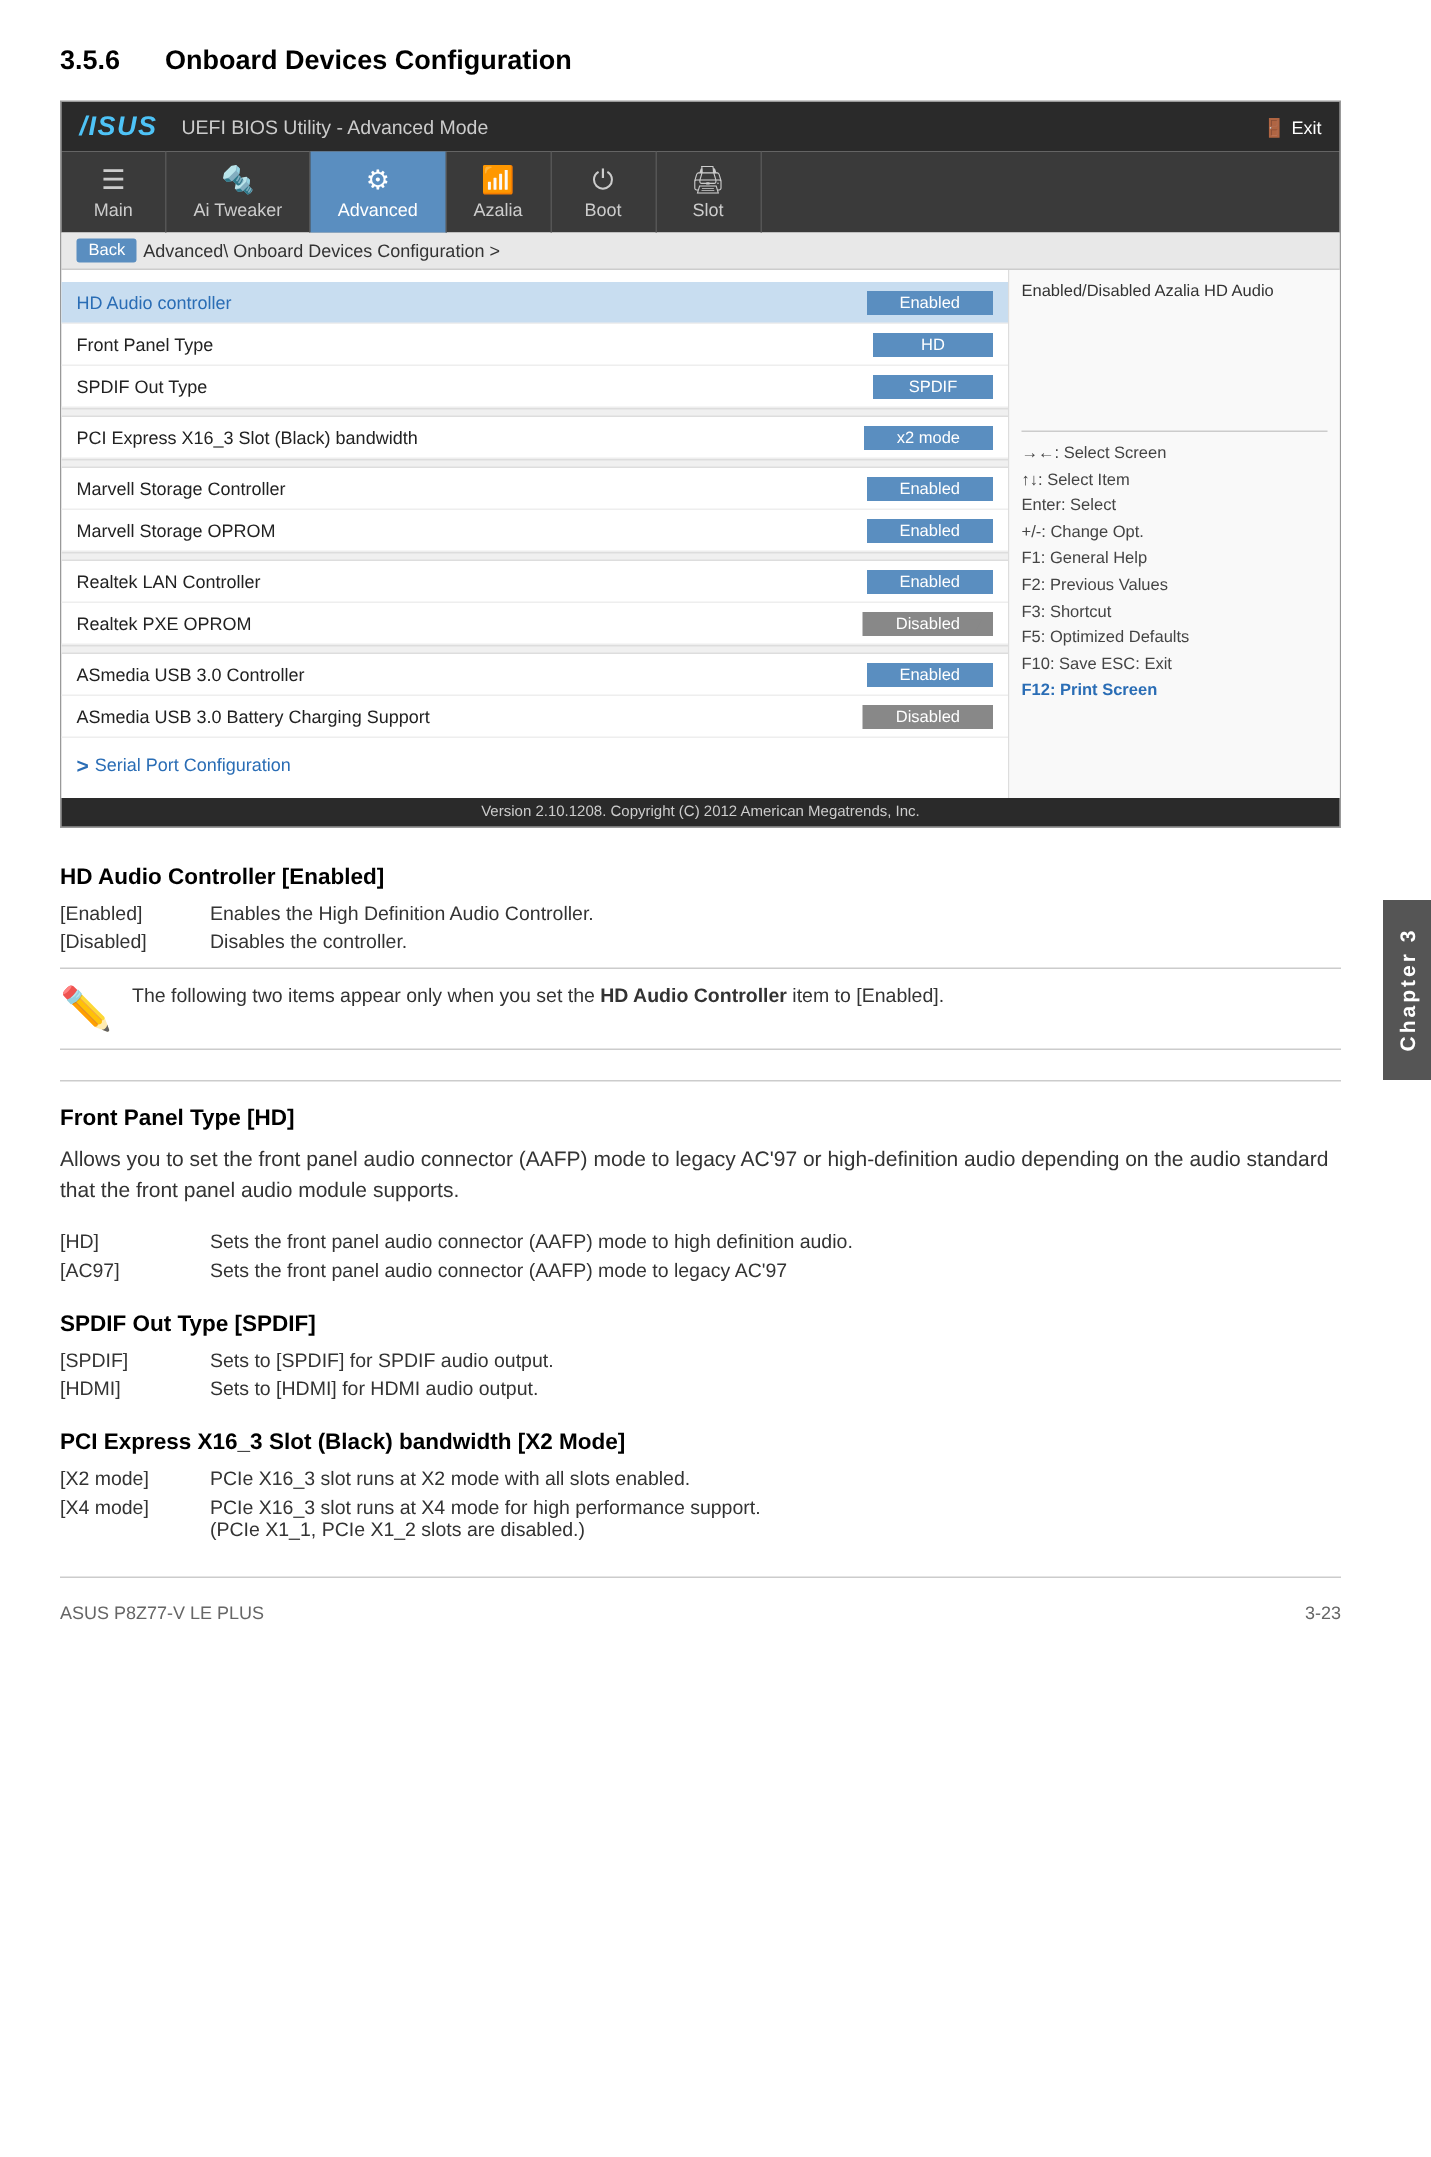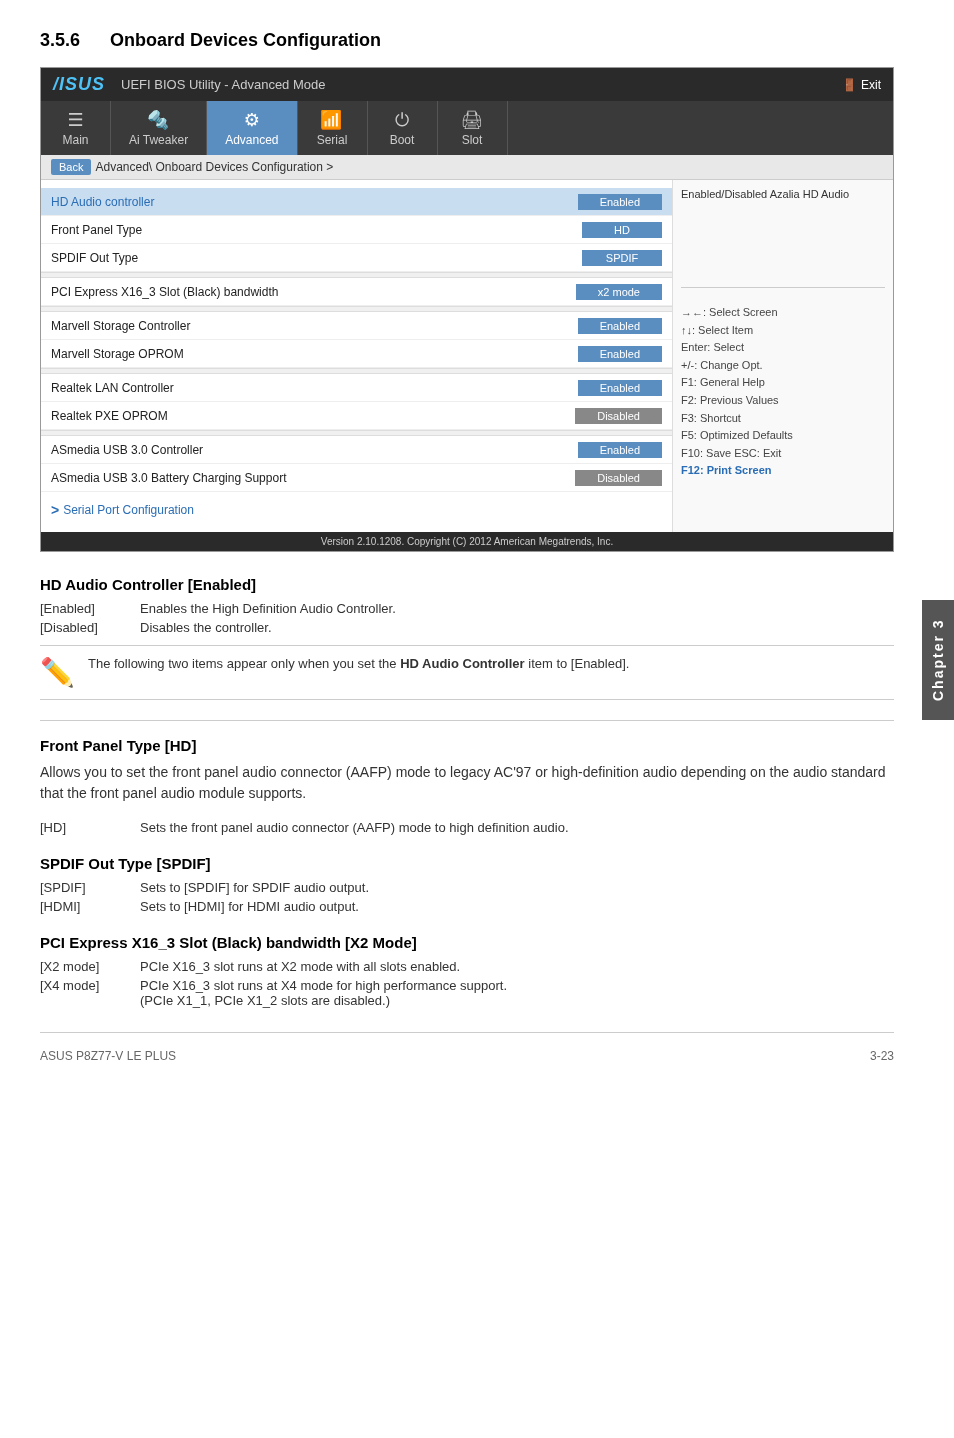--- a/index.html
+++ b/index.html
@@ -134,21 +134,21 @@
       padding: 8px;
       font-size: 11px;
       color: #333;
       background: #f9f9f9;
     }
 
     .bios-right-top {
       min-height: 100px;
       padding-bottom: 8px;
       border-bottom: 1px solid #ccc;
-      margin-bottom: 16px;
+      margin-bottom: 6px;
     }
 
     .bios-right-keys {
       font-size: 11px;
       color: #444;
       line-height: 1.6;
     }
 
     
     .bios-row {
@@ -338,21 +338,21 @@
       <div class="bios-nav-item">
         <div class="bios-nav-icon">🔩</div>
         <div>Ai Tweaker</div>
       </div>
       <div class="bios-nav-item active">
         <div class="bios-nav-icon">⚙</div>
         <div>Advanced</div>
       </div>
       <div class="bios-nav-item">
         <div class="bios-nav-icon">📶</div>
-        <div>Serial</div>
+        <div>Azalia</div>
       </div>
       <div class="bios-nav-item">
         <div class="bios-nav-icon">⏻</div>
         <div>Boot</div>
       </div>
       <div class="bios-nav-item">
         <div class="bios-nav-icon">🖨</div>
         <div>Slot</div>
       </div>
     </div>
@@ -483,20 +483,24 @@
 
   <div class="doc-section">
     <div class="doc-section-title">Front Panel Type [HD]</div>
     <div class="doc-para">
       Allows you to set the front panel audio connector (AAFP) mode to legacy AC'97 or high-definition audio depending on the audio standard that the front panel audio module supports.
     </div>
     <div class="doc-row">
       <div class="doc-key">[HD]</div>
       <div class="doc-val">Sets the front panel audio connector (AAFP) mode to high definition audio.</div>
     </div>
+    <div class="doc-row">
+      <div class="doc-key">[AC97]</div>
+      <div class="doc-val">Sets the front panel audio connector (AAFP) mode to legacy AC'97</div>
+    </div>
   </div>
 
   <div class="doc-section">
     <div class="doc-section-title">SPDIF Out Type [SPDIF]</div>
     <div class="doc-row">
       <div class="doc-key">[SPDIF]</div>
       <div class="doc-val">Sets to [SPDIF] for SPDIF audio output.</div>
     </div>
     <div class="doc-row">
       <div class="doc-key">[HDMI]</div>

